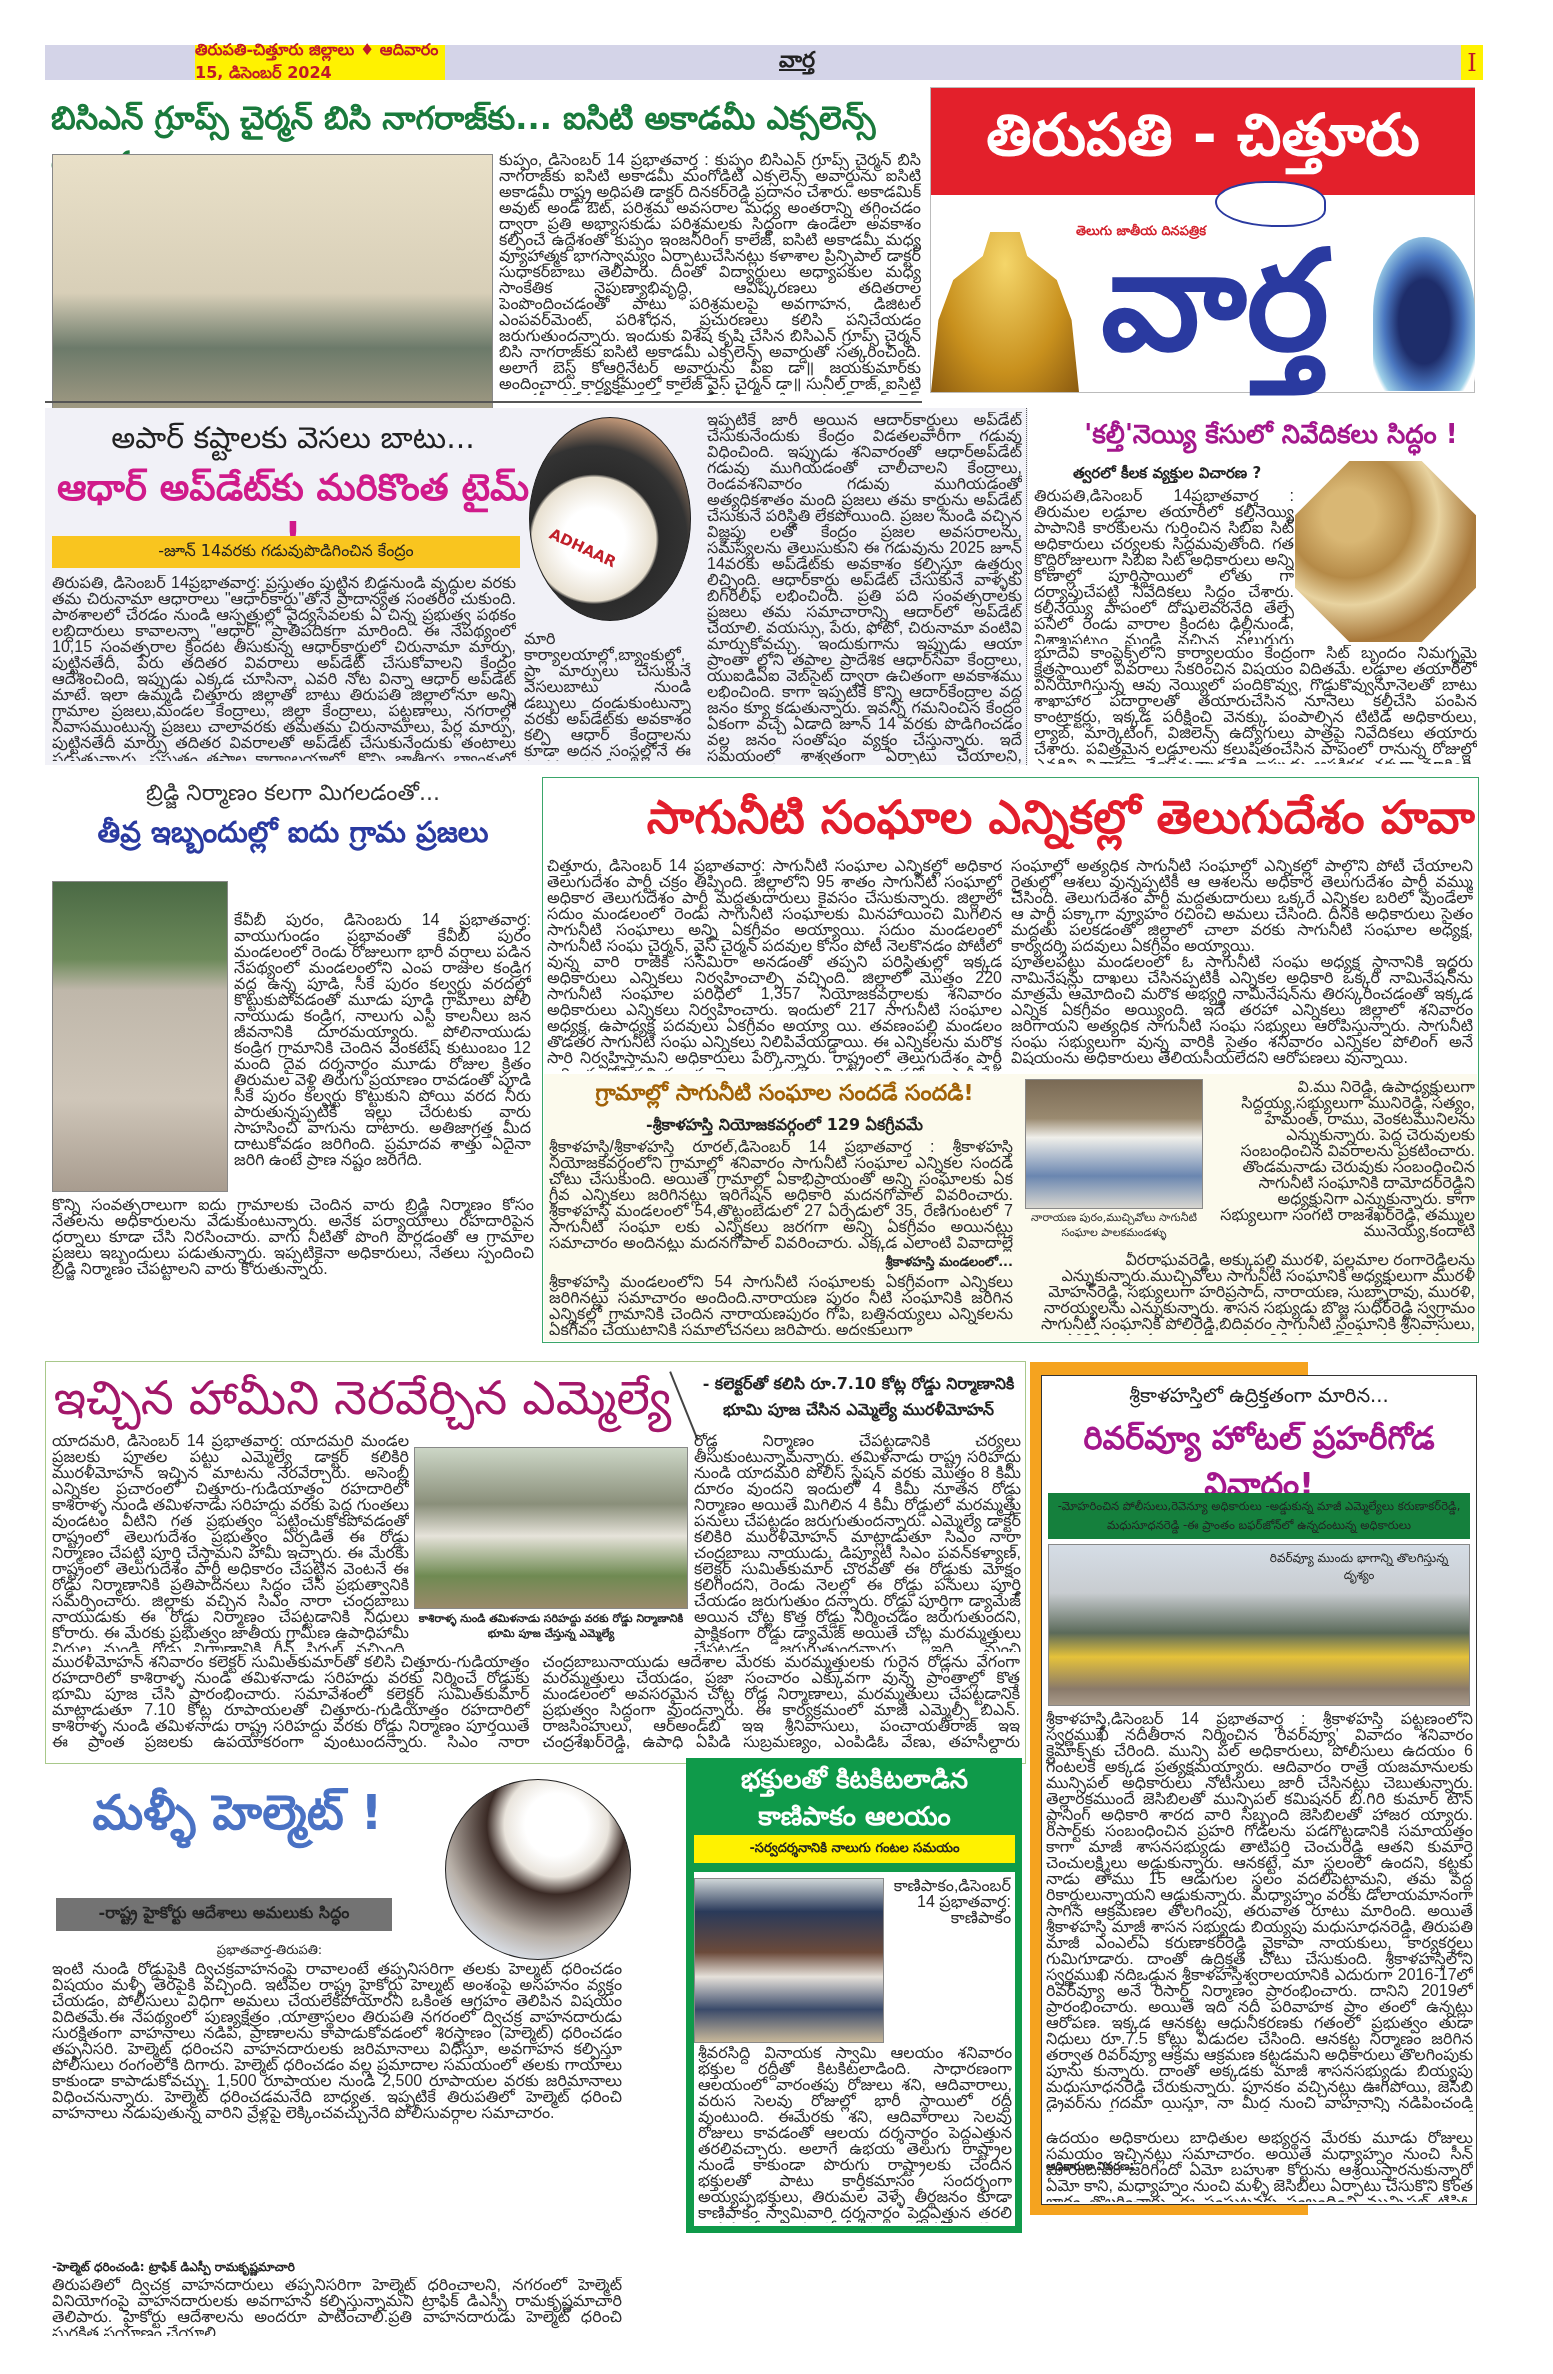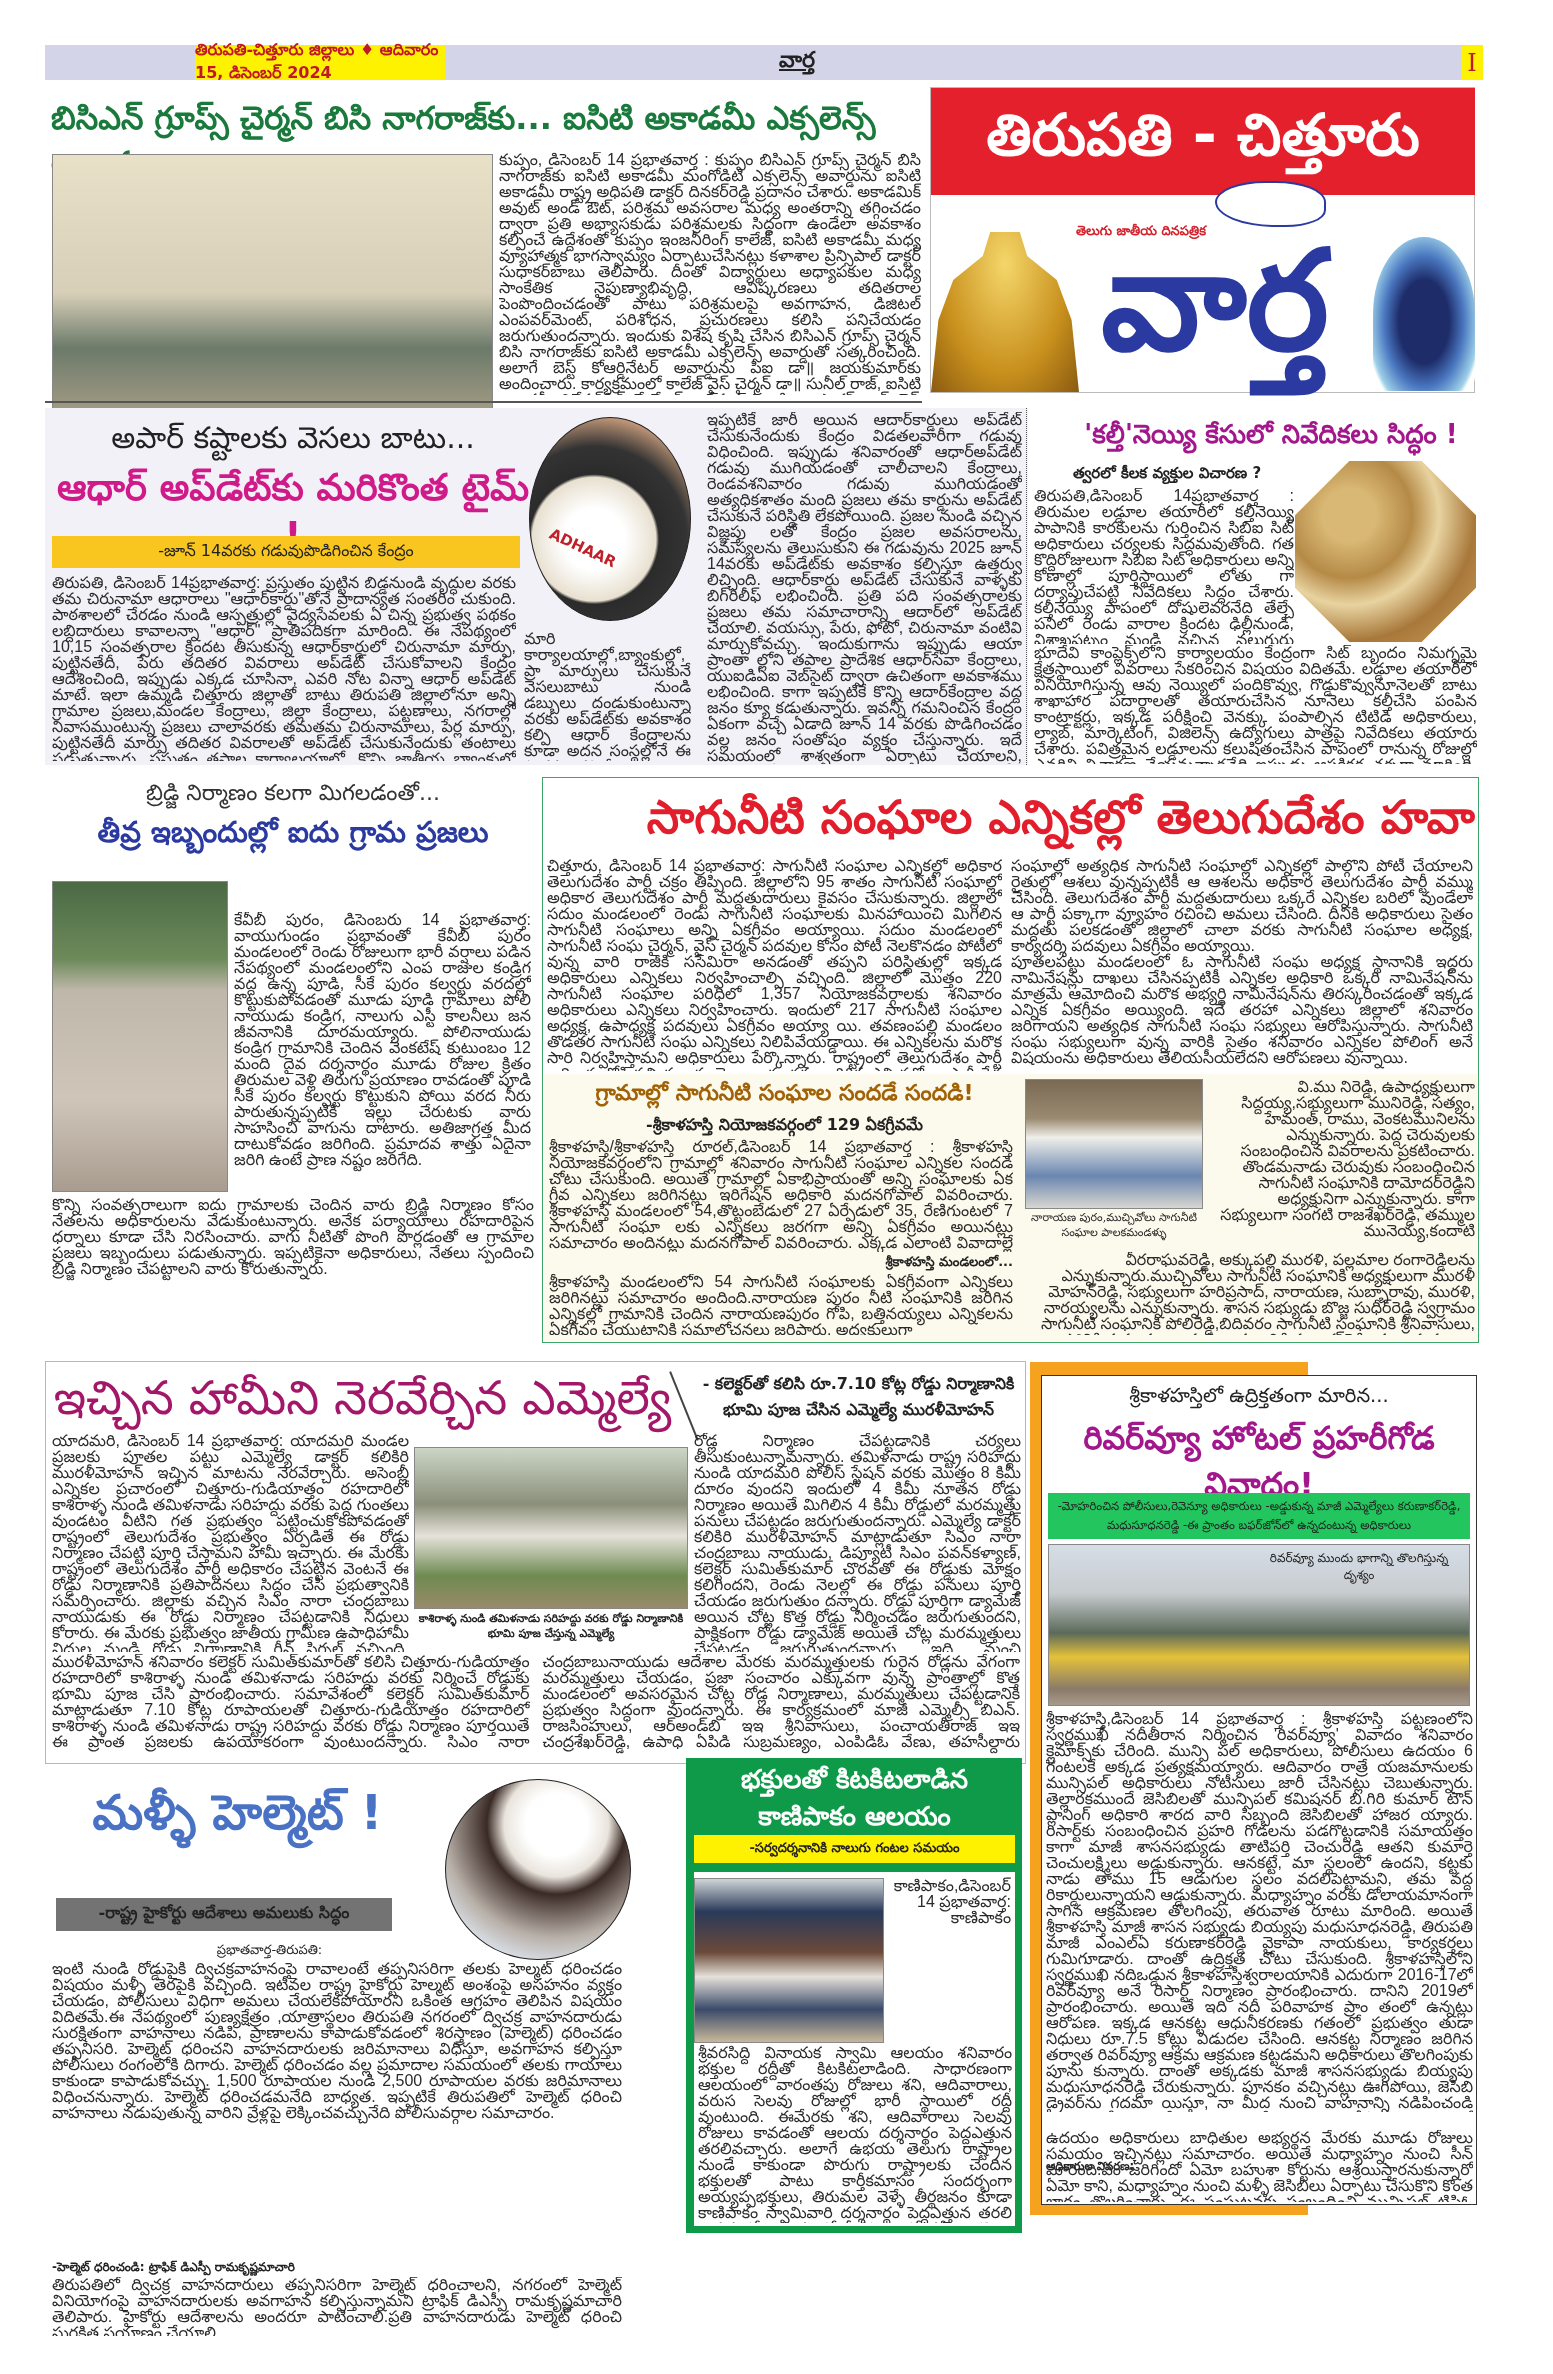--- a/index.html
+++ b/index.html
@@ -85,21 +85,21 @@
   .kan-sub { left: 694px; top: 1835px; width: 321px; height: 28px; background:#fff200; font-size: 13px; font-weight:bold; display:flex; align-items:center; justify-content:center; }
   .kan-inner { left: 694px; top: 1872px; width: 321px; height: 354px; background:#fff; }
   .kan-img { left: 694px; top: 1878px; width: 190px; height: 165px; background: linear-gradient(180deg,#cfd6d8 0%,#2a3a5a 20%,#6b4a3a 45%,#e6e1da 60%,#3a4a6a 80%,#c8b89a 100%); }
   .kan-date { left: 889px; top: 1878px; width: 122px; text-align:right; }
   .kan-b { left: 698px; top: 2045px; width: 314px; }
   
   .rv-orange { left: 1030px; top: 1362px; width: 278px; height: 853px; background:#f5a31f; }
   .rv-box { left: 1041px; top: 1375px; width: 436px; height: 830px; border: 1.9px solid #333; background:#fff; }
   .rv-kicker { left: 1043px; top: 1384px; width: 432px; font-size: 19.5px; color:#222; text-align:center; }
   .rv-head { left: 1043px; top: 1415px; width: 432px; font-size: 32px; line-height: 46px; color:#a3178c; text-align:center; font-weight:bold; }
-  .rv-sub { left: 1048px; top: 1493px; width: 422px; height: 46px; background:#22c55e; font-size: 11.6px; line-height:18.6px; display:flex; align-items:center; justify-content:center; text-align:center; }
+  .rv-sub { left: 1048px; top: 1493px; width: 422px; height: 46px; background:#15803d; font-size: 11.6px; line-height:18.6px; display:flex; align-items:center; justify-content:center; text-align:center; }
   .rv-img { left: 1048px; top: 1544px; width: 422px; height: 162px; background: linear-gradient(180deg,#d5dde6 0%,#c8ccd0 30%,#5b6a5a 55%,#e5c23a 70%,#8a7a6a 90%,#a89a8a 100%); }
   .rv-cap { left: 1266px; top: 1551px; width: 186px; font-size: 12px; text-align:center; }
   .rv-b1 { left: 1046px; top: 1711px; width: 427px; }
   .rv-sub2 { left: 1046px; top: 2115px; font-size: 11.6px; font-weight:bold;margin-top:44px; }
   .rv-b2 { left: 1046px; top: 2130px; width: 427px; }
   .clamp { overflow:hidden; }
 </style>
 </head>
 <body>
 

